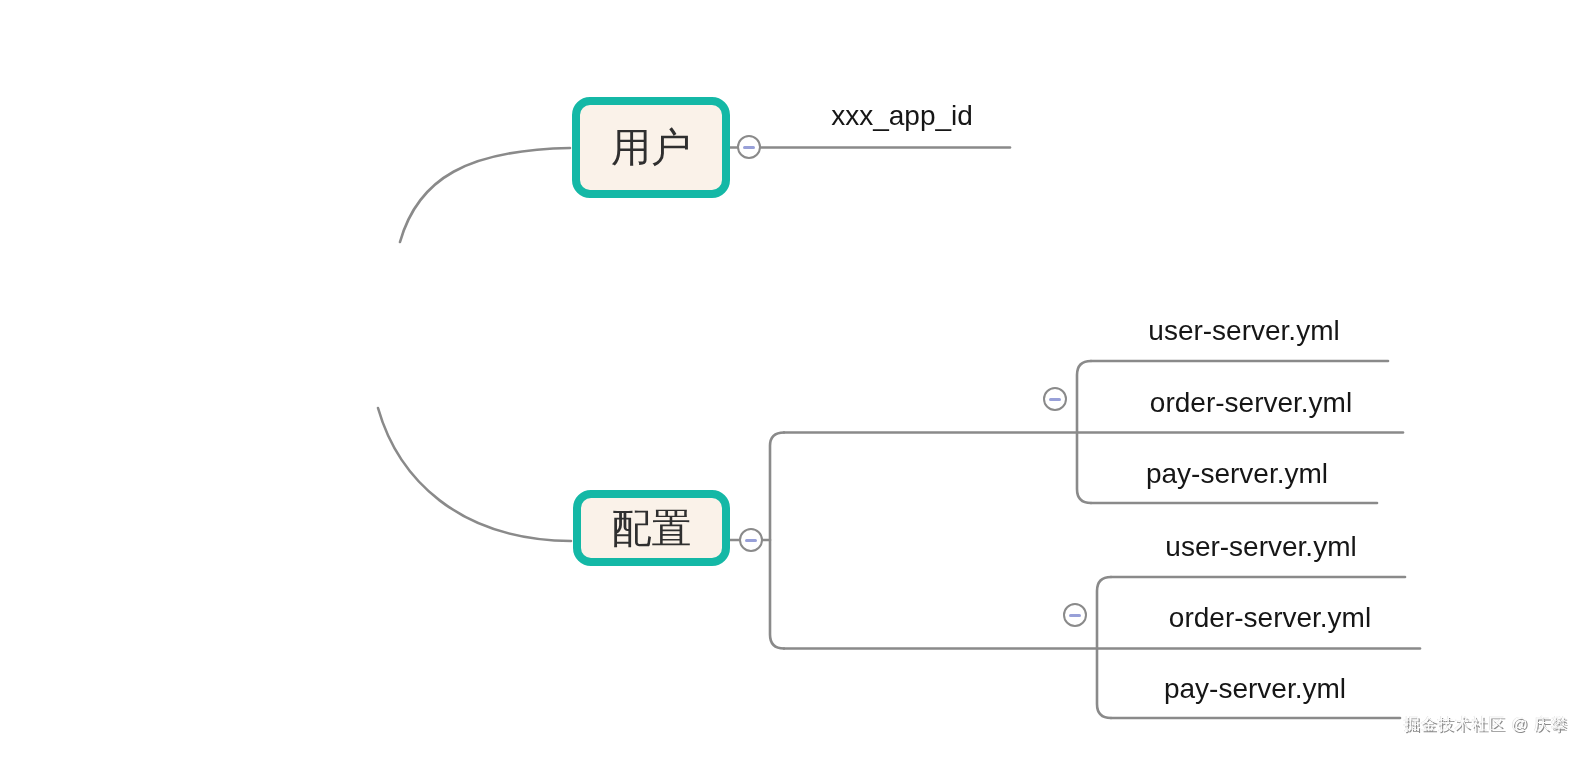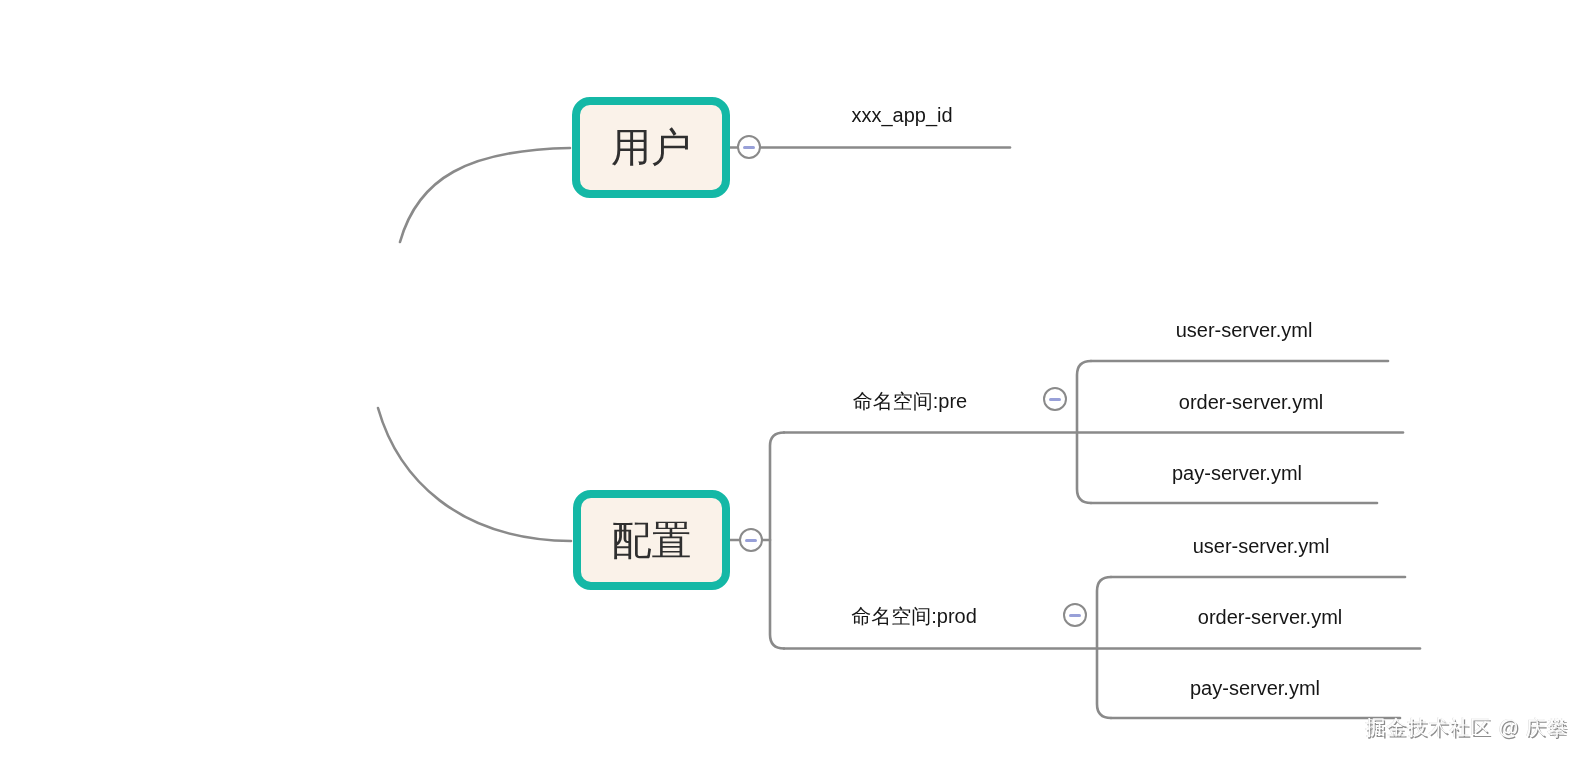--- a/index.html
+++ b/index.html
@@ -22,47 +22,47 @@
     box-sizing:border-box;cursor:default;
   }
   .branch-topic{
     position:absolute;
     background:#faf2e9;border:8px solid #14b8a6;border-radius:18px;
     display:flex;align-items:center;justify-content:center;
     font-size:40px;color:#2f2f2f;
     box-sizing:border-box;cursor:default;
   }
   .branch-user{left:572px;top:97px;width:158px;height:101px;}
-  .branch-config{left:573px;top:490px;width:157px;height:100px;}
+  .branch-config{left:573px;top:490px;width:157px;height:76px;}
 
   
   .collapse-btn{
     position:absolute;width:24px;height:24px;border-radius:50%;
     background:#ffffff;border:2.5px solid #8a8a8a;
     box-sizing:border-box;
     display:flex;align-items:center;justify-content:center;
     cursor:pointer;
   }
   .collapse-btn .minus{display:block;width:12px;height:3px;background:#98a0d8;border-radius:2px;}
   .btn-user{left:737px;top:135px;}
   .btn-config{left:739px;top:528px;}
   .btn-pre{left:1043px;top:387px;}
   .btn-prod{left:1063px;top:603px;}
 
   
   .leaf{
     position:absolute;
-    font-size:20px;color:#161616;line-height:33px;white-space:nowrap;
+    font-size:28px;color:#161616;line-height:33px;white-space:nowrap;
     transform:translateX(-50%);
     cursor:default;
   }
 
   .watermark{
     position:absolute;right:8px;top:714px;
-    font-size:20px;letter-spacing:1px;white-space:nowrap;
+    font-size:16px;letter-spacing:1px;white-space:nowrap;
     color:#fdfdfd;
     text-shadow:1.5px 1.5px 0 #8c8c8c, -0.5px -0.5px 0 #d8d8d8;
     pointer-events:none;
   }
 </style>
 </head>
 <body>
 
 <div class="canvas">
 
@@ -99,25 +99,23 @@
   </div>
   <div class="collapse-btn btn-pre">
     <span class="minus"></span>
   </div>
   <div class="collapse-btn btn-prod">
     <span class="minus"></span>
   </div>
 
   <div class="leaf" style="left:902px;top:99px;">xxx_app_id</div>
 
-  <div class="leaf" style="left:910px;top:385px;">命名空间:pre</div>
   <div class="leaf" style="left:1244px;top:314px;">user-server.yml</div>
   <div class="leaf" style="left:1251px;top:386px;">order-server.yml</div>
   <div class="leaf" style="left:1237px;top:457px;">pay-server.yml</div>
 
-  <div class="leaf" style="left:914px;top:600px;">命名空间:prod</div>
   <div class="leaf" style="left:1261px;top:530px;">user-server.yml</div>
   <div class="leaf" style="left:1270px;top:601px;">order-server.yml</div>
   <div class="leaf" style="left:1255px;top:672px;">pay-server.yml</div>
 
   <div class="watermark">掘金技术社区 @ 庆攀</div>
 
 </div>
 
 </body></html>

